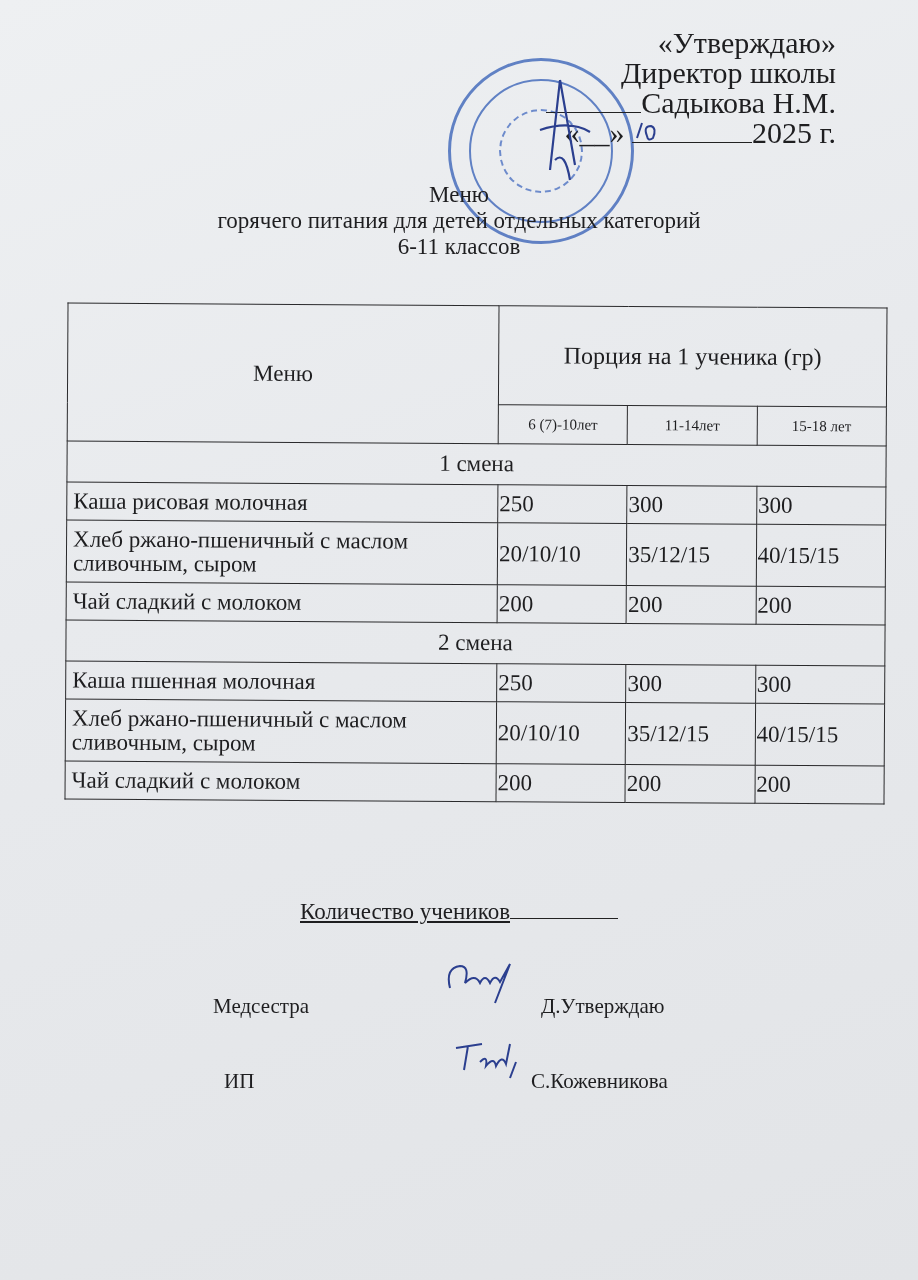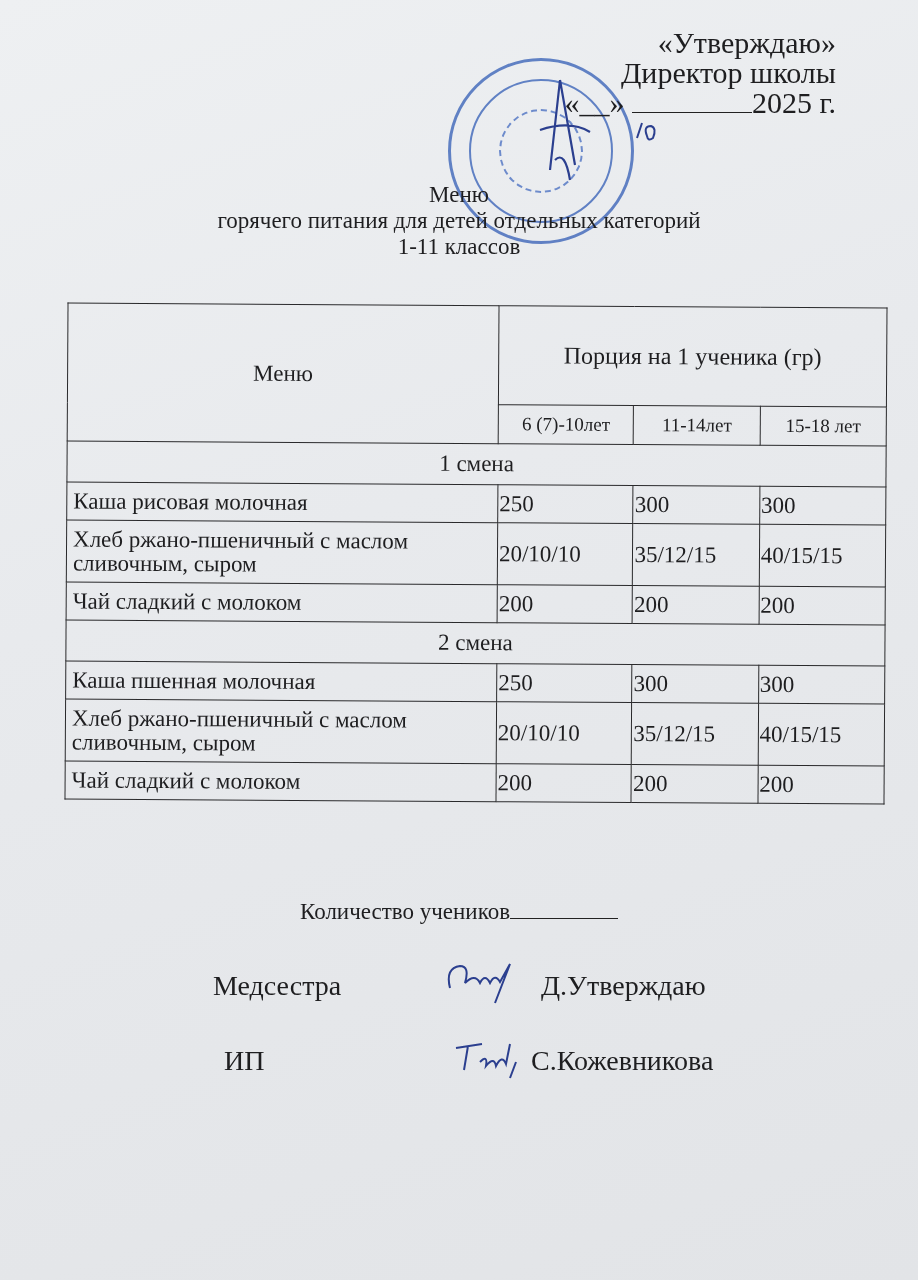--- a/index.html
+++ b/index.html
@@ -31,61 +31,62 @@
   table.menu {
     position:absolute; left:66px; top:305px; width:820px;
     border-collapse:collapse; font-size:23px;
     transform:rotate(0.35deg);
   }
   table.menu td, table.menu th {
     border:1.3px solid #2a2a2c; font-weight:normal;
   }
   .h-menu { text-align:center; height:96px; width:428px; }
   .h-portion { text-align:center; height:96px; font-size:24px; }
-  .h-age { text-align:center; font-size:19px; height:36px; }
+  .h-age { text-align:center; font-size:15px; height:36px; }
   .shift { text-align:center; height:38px; }
   .dish { text-align:left; padding:2px 6px; line-height:24px; }
   .val { text-align:left; }
   .r1 { height:38px; }
   .r2 { height:62px; }
-  .footer { position:absolute; left:0; right:0; font-size:23px; }
+  .footer { position:absolute; left:0; right:0; font-size:23px;text-decoration:underline; }
   .count { top:898px; text-align:center; }
   .count .blank { display:inline-block; width:108px; border-bottom:1px solid #222; height:20px; }
-  .sig { position:absolute; font-size:28px; }
+  .sig { position:absolute; font-size:21px;margin-top:24px; }
   .sig-role1 { left:213px; top:970px; }
   .sig-name1 { left:541px; top:970px; }
   .sig-role2 { left:224px; top:1045px; }
   .sig-name2 { left:531px; top:1045px; }
   .scribble { position:absolute; }
 </style>
 </head>
 <body>
 
 <div class="stamp">
   <div class="inner"></div>
   <div class="core"></div>
 </div>
 
 <div class="approve">
   <span class="line">«Утверждаю»</span>
   <span class="line">Директор школы</span>
+  <span class="line"><span class="uline"></span><span>Садыкова Н.М.</span></span>
   <span class="line"><span>«__»</span> <span class="uline2"></span><span>2025 г.</span></span>
 </div>
 
 <svg class="scribble" style="left:520px;top:70px" width="90" height="130" viewBox="0 0 90 130">
   <path d="M40 10 L30 100 M40 10 L55 95 M20 60 Q50 50 70 62 M35 90 Q45 80 50 110" stroke="#2b3f8f" stroke-width="2.2" fill="none"></path>
 </svg>
 <svg class="scribble" style="left:633px;top:118px" width="30" height="26" viewBox="0 0 30 26">
   <path d="M4 20 L9 5 M14 18 Q10 8 18 8 Q24 10 20 20 Q15 24 14 18" stroke="#2b3f8f" stroke-width="2" fill="none"></path>
 </svg>
 
 <div class="title">
   <div>Меню</div>
   <div>горячего питания для детей отдельных категорий</div>
-  <div>1-11 классов</div>
+  <div>6-11 классов</div>
 </div>
 
 <table class="menu">
   <tbody>
       <tr>
     <th class="h-menu" rowspan="2">Меню</th>
     <th class="h-portion" colspan="3">Порция на 1 ученика (гр)</th>
   </tr>
   <tr>
     <th class="h-age">6 (7)-10лет</th>

